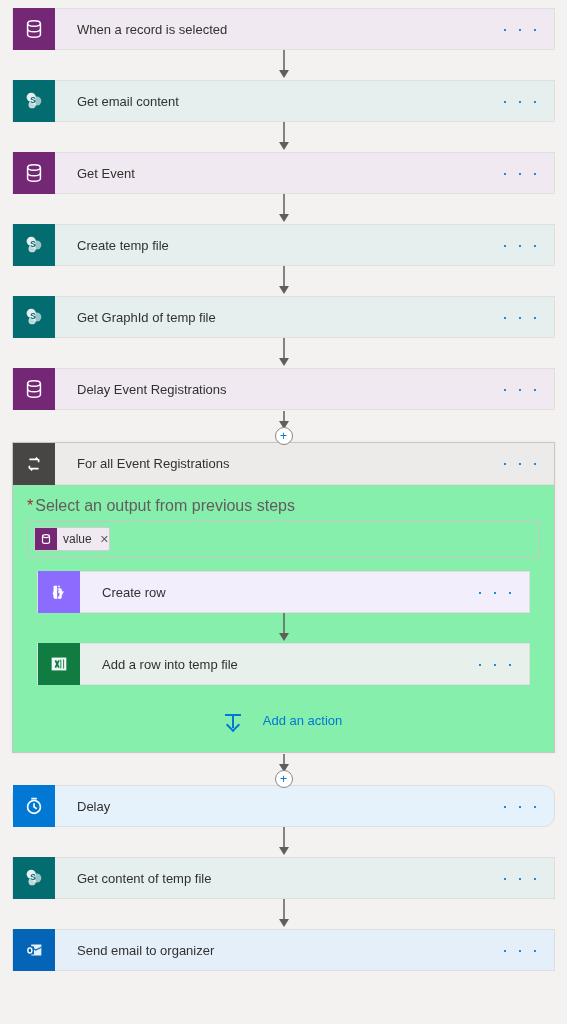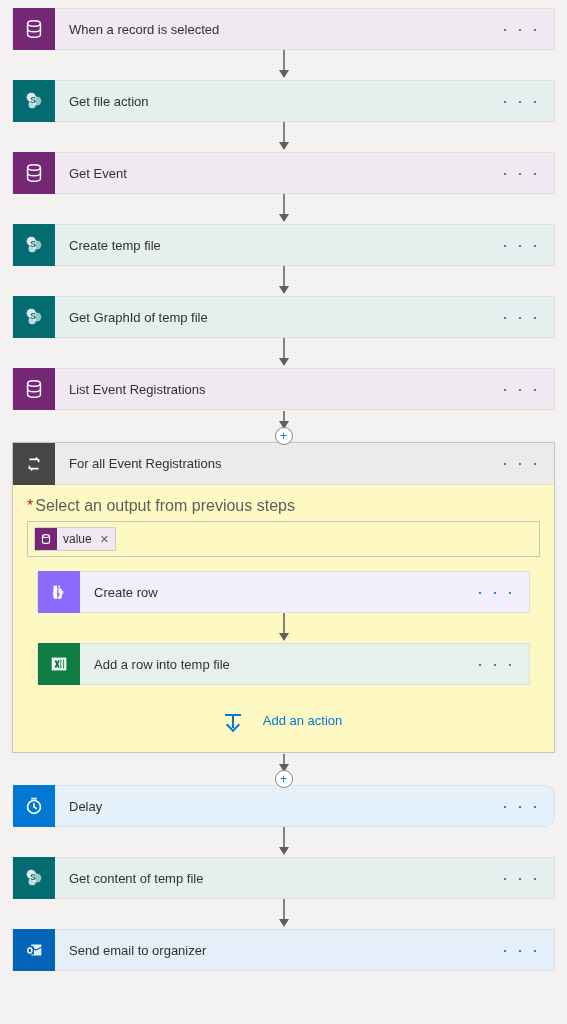--- a/index.html
+++ b/index.html
@@ -25,21 +25,21 @@
     width: 42px;
     height: 42px;
     display: flex;
     align-items: center;
     justify-content: center;
     color: #fff;
     flex-shrink: 0;
   }
   .step-title {
     flex: 1;
-    padding-left: 14px;
+    padding-left: 22px;
     font-size: 13px;
     font-weight: 400;
   }
   .step-menu {
     padding: 0 14px;
     color: #0078d4;
     font-size: 18px;
     letter-spacing: 2px;
     cursor: pointer;
   }
@@ -78,21 +78,21 @@
     margin: -3px 0;
     z-index: 2;
     cursor: pointer;
   }
 
   
   .foreach-box {
     width: 100%;
     max-width: 560px;
     border: 1px solid #c8c6c4;
-    background: #fef9c3;
+    background: #86efac;
     padding-bottom: 18px;
     box-shadow: 0 0 3px rgba(0,0,0,0.05);
   }
   .foreach-header {
     display: flex;
     align-items: center;
     height: 42px;
     background: #edebe9;
     border-bottom: 1px solid #e1dfdd;
   }
@@ -113,21 +113,20 @@
     margin-bottom: 14px;
   }
   .token-pill {
     display: inline-flex;
     align-items: center;
     background: #f0e9f1;
     border: 1px solid #d2c9d6;
     border-radius: 2px;
     height: 24px;
     font-size: 12px;
-    padding-right: 6px;
   }
   .token-pill .pill-ico {
     width: 22px; height: 22px;
     background: #742774;
     display: inline-flex;
     align-items: center;
     justify-content: center;
     color: #fff;
     margin-right: 6px;
   }
@@ -206,21 +205,21 @@
 
   <div class="step-card tint-teal">
     <div class="step-icon">
       <svg class="ico" viewBox="0 0 24 24">
           <circle cx="9" cy="8" r="5" fill="#fff" opacity=".9"></circle>
           <circle cx="15" cy="12" r="5" fill="#fff" opacity=".6"></circle>
           <circle cx="10" cy="16" r="4" fill="#fff" opacity=".75"></circle>
           <text x="8" y="14" font-size="9" fill="#036c70" font-weight="700">S</text>
         </svg>
     </div>
-    <div class="step-title">Get file action</div>
+    <div class="step-title">Get email content</div>
     <div class="step-menu">· · ·</div>
   </div>
 
   <div class="connector">
     <svg width="16" height="30">
         <line x1="8" y1="0" x2="8" y2="22" stroke="#605e5c" stroke-width="1.5"></line>
         <polygon points="3,20 13,20 8,28" fill="#605e5c"></polygon>
       </svg>
   </div>
 
@@ -284,21 +283,21 @@
   </div>
 
   <div class="step-card tint-purple">
     <div class="step-icon">
       <svg class="ico" viewBox="0 0 24 24" fill="none" stroke="#fff" stroke-width="1.6">
         <ellipse cx="12" cy="6" rx="7" ry="3"></ellipse>
         <path d="M5 6v6c0 1.7 3.1 3 7 3s7-1.3 7-3V6"></path>
         <path d="M5 12v6c0 1.7 3.1 3 7 3s7-1.3 7-3v-6"></path>
       </svg>
     </div>
-    <div class="step-title">List Event Registrations</div>
+    <div class="step-title">Delay Event Registrations</div>
     <div class="step-menu">· · ·</div>
   </div>
 
   <div class="connector" style="height:20px">
     <svg width="16" height="18">
         <line x1="8" y1="0" x2="8" y2="12" stroke="#605e5c" stroke-width="1.5"></line>
         <polygon points="3,10 13,10 8,18" fill="#605e5c"></polygon>
       </svg>
   </div>
   <div class="plus-node">+</div>

